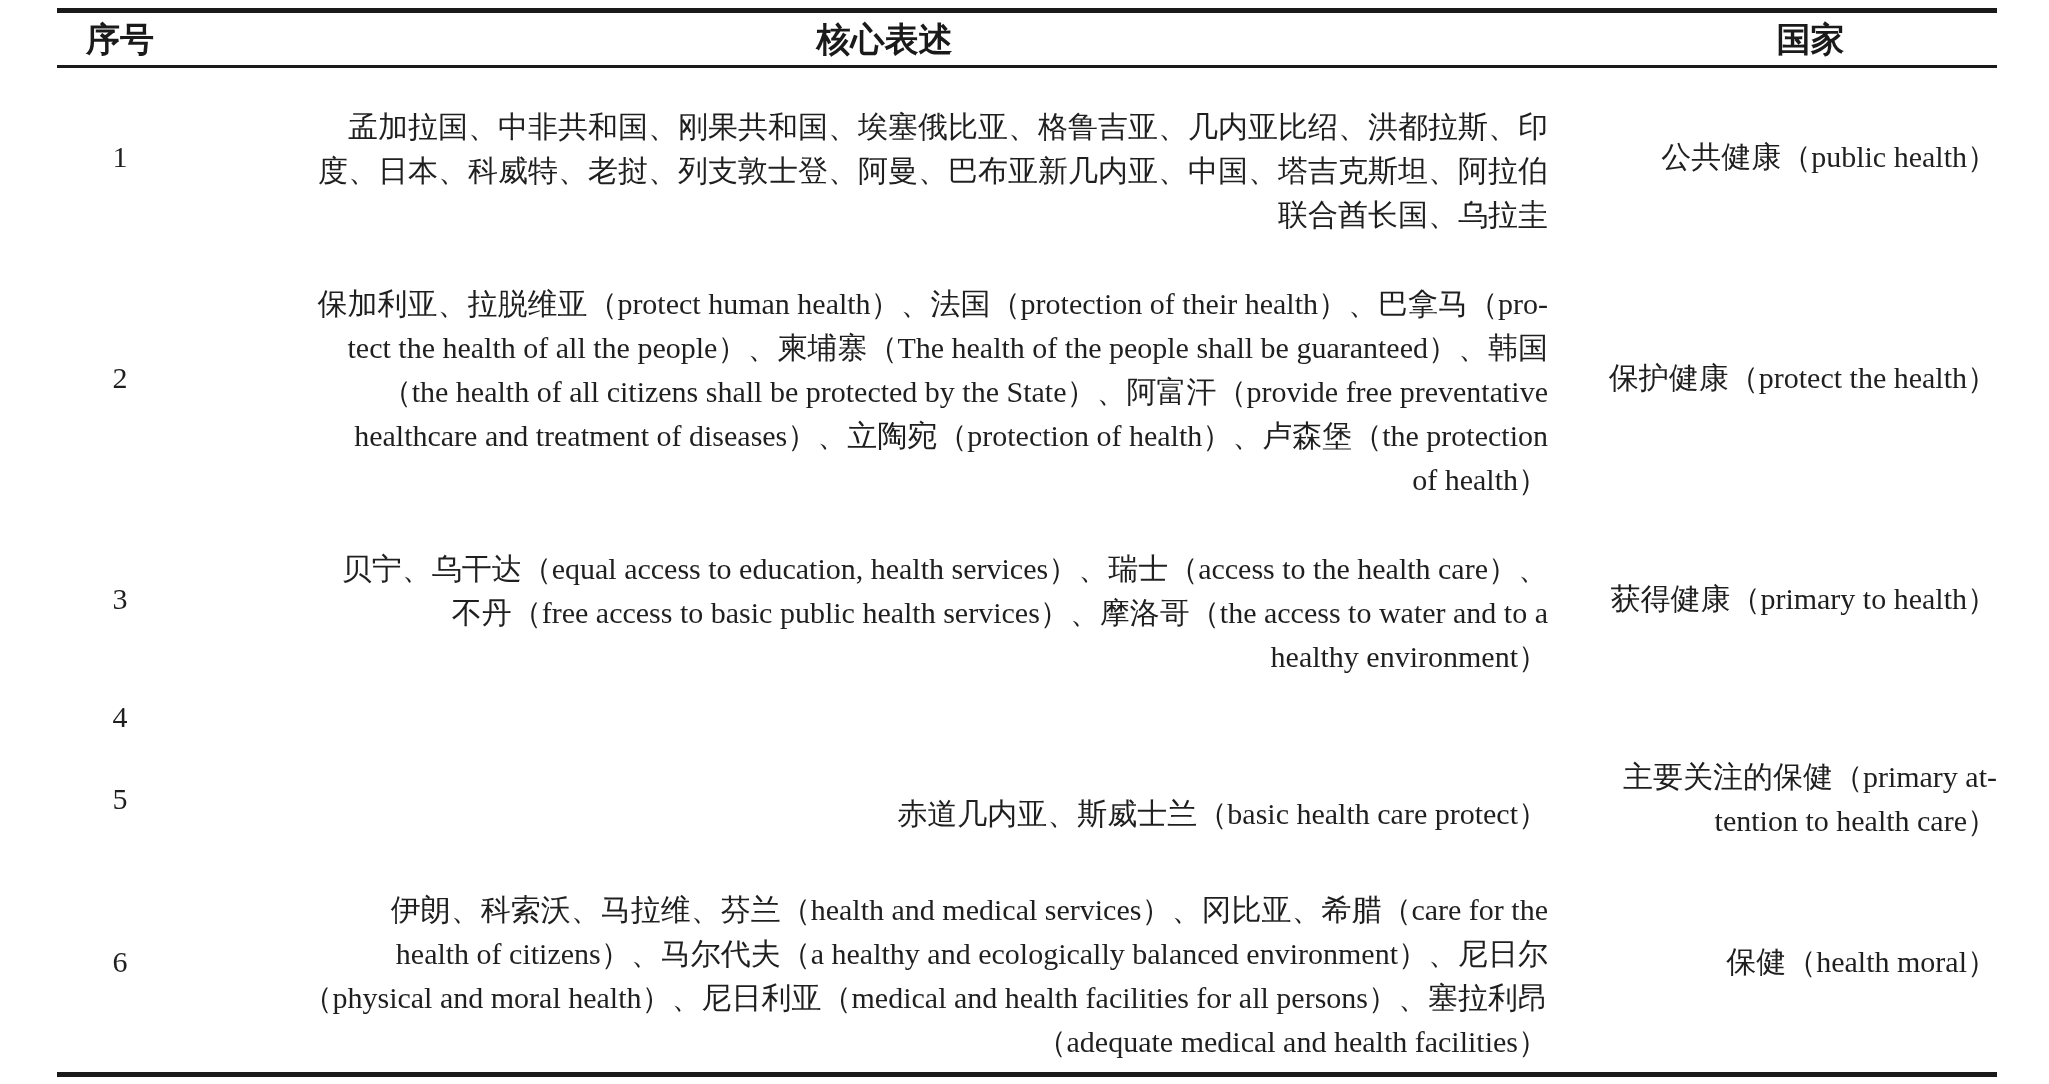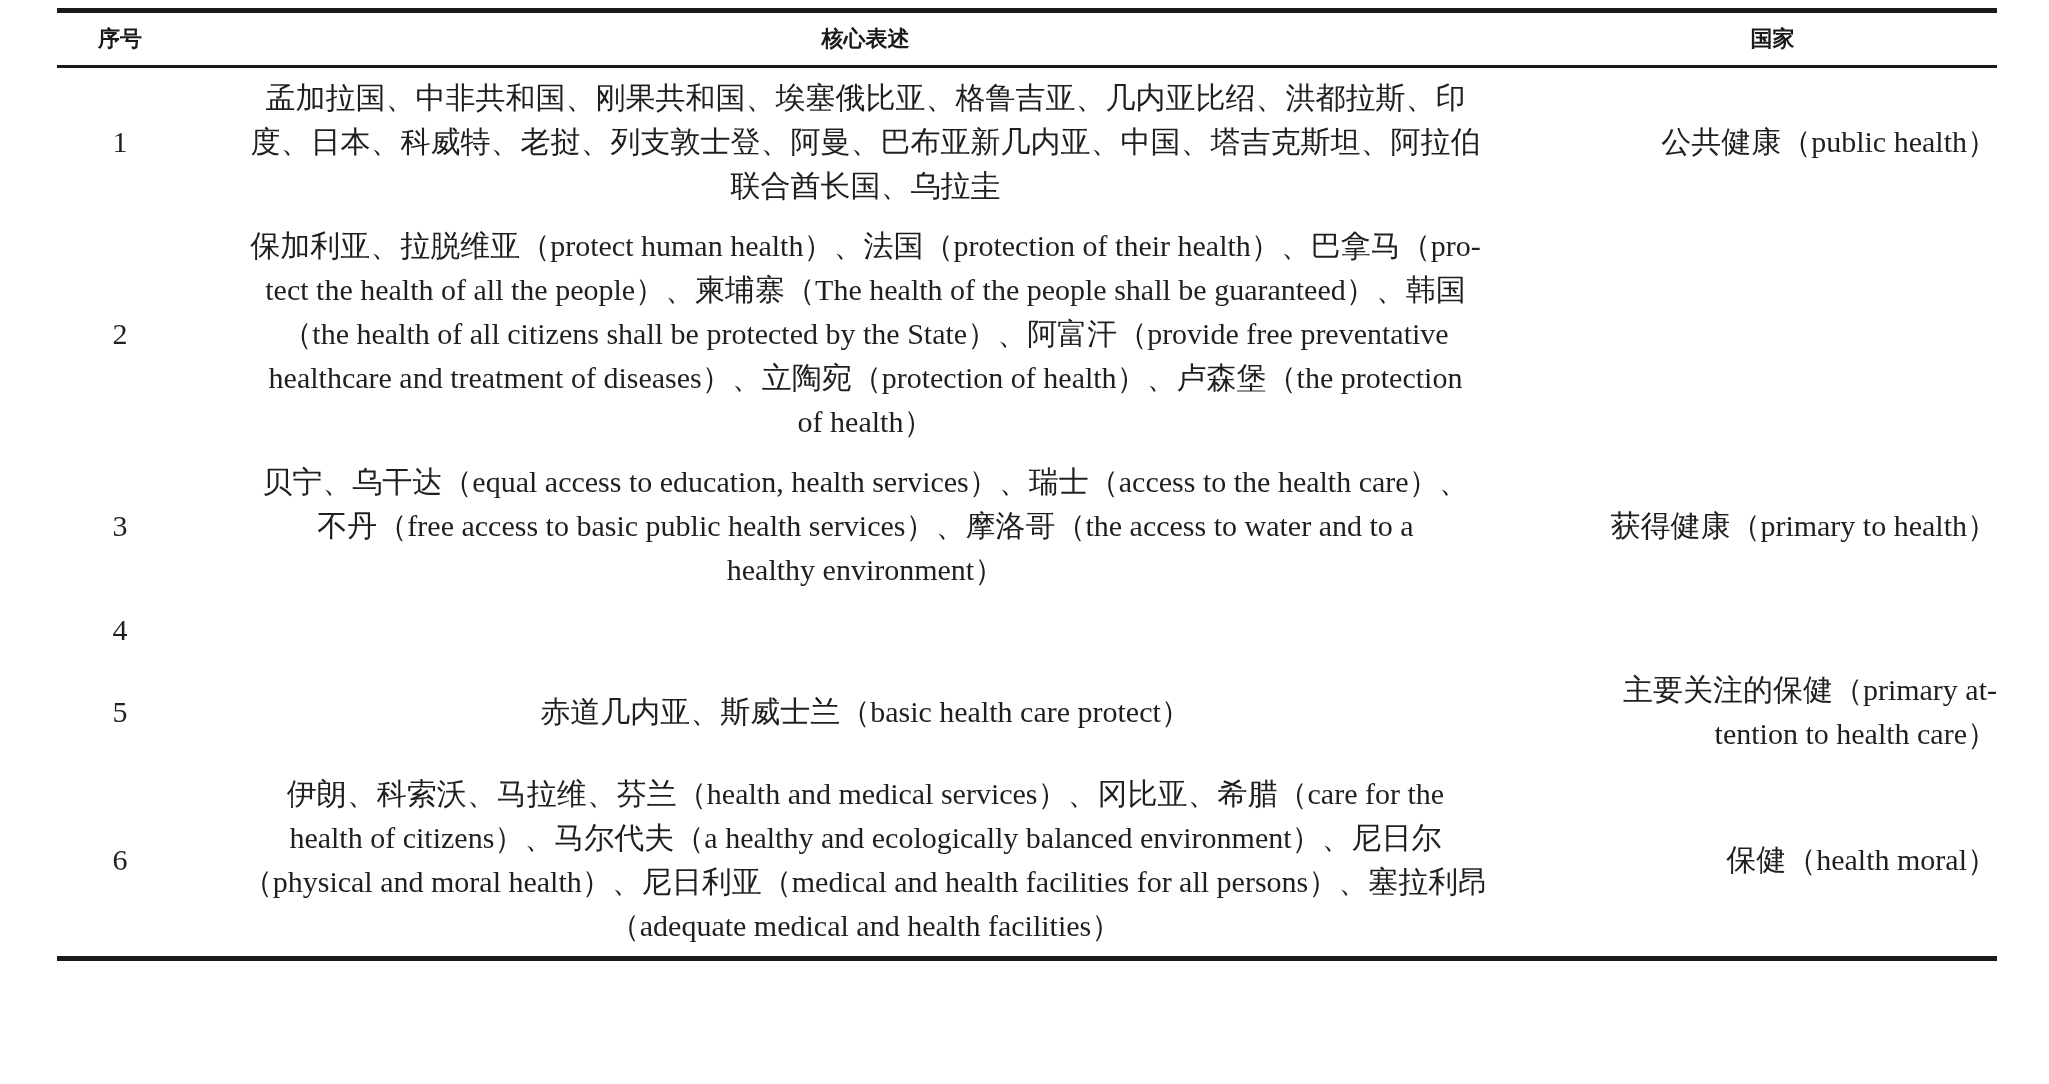--- a/index.html
+++ b/index.html
@@ -27,43 +27,45 @@
   .grid-row {
     display: grid;
     grid-template-columns: 126px 1365px 449px;
     align-items: center;
   }
   .header-row {
     border-bottom: 3px solid #1a1a1a;
     height: 52px;
     font-family: Liberation Sans, sans-serif;
     font-weight: 700;
-    font-size: 22px;
+    font-size: 34px;
     color: #1a1a1a;
+    gap: 19px;
   }
   .header-cell {
     text-align: center;
     line-height: 52px;
     white-space: nowrap;
   }
   .body-row {
     padding: 8px 0;
   }
   .cell {
     font-size: 30px;
     line-height: 44px;
     white-space: pre-line;
   }
   .cell.index {
     text-align: center;
     align-self: center;
   }
   .cell.country {
-    text-align: center;
+    text-align: right;
     white-space: pre;
+    margin-top: 29px;
   }
   .cell.core {
     text-align: right;
     align-self: center;
   }
 </style>
 </head>
 <body>
 
 <div id="page">
@@ -83,20 +85,21 @@
       <div class="cell core">公共健康（public health）</div>
     </div>
 
     <div class="grid-row body-row">
       <div class="cell index">2</div>
       <div class="cell country">保加利亚、拉脱维亚（protect human health）、法国（protection of their health）、巴拿马（pro-
 tect the health of all the people）、柬埔寨（The health of the people shall be guaranteed）、韩国
 （the health of all citizens shall be protected by the State）、阿富汗（provide free preventative
 healthcare and treatment of diseases）、立陶宛（protection of health）、卢森堡（the protection
 of health）</div>
+      <div class="cell core">保护健康（protect the health）</div>
     </div>
 
     <div class="grid-row body-row">
       <div class="cell index">3</div>
       <div class="cell country">贝宁、乌干达（equal access to education, health services）、瑞士（access to the health care）、
 不丹（free access to basic public health services）、摩洛哥（the access to water and to a
 healthy environment）</div>
       <div class="cell core">获得健康（primary to health）</div>
     </div>
 

